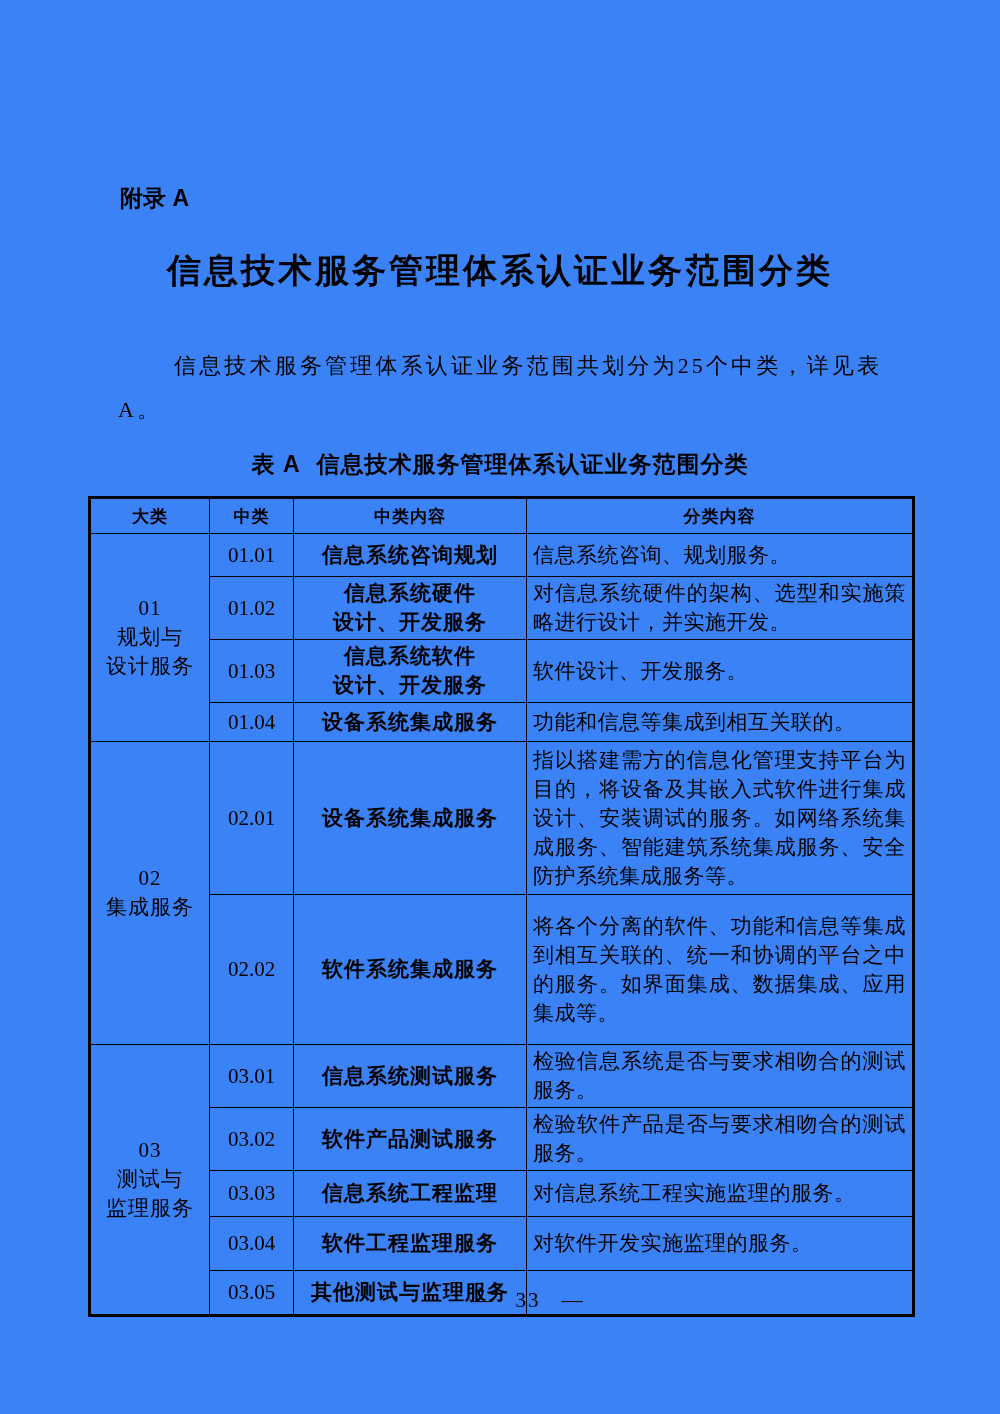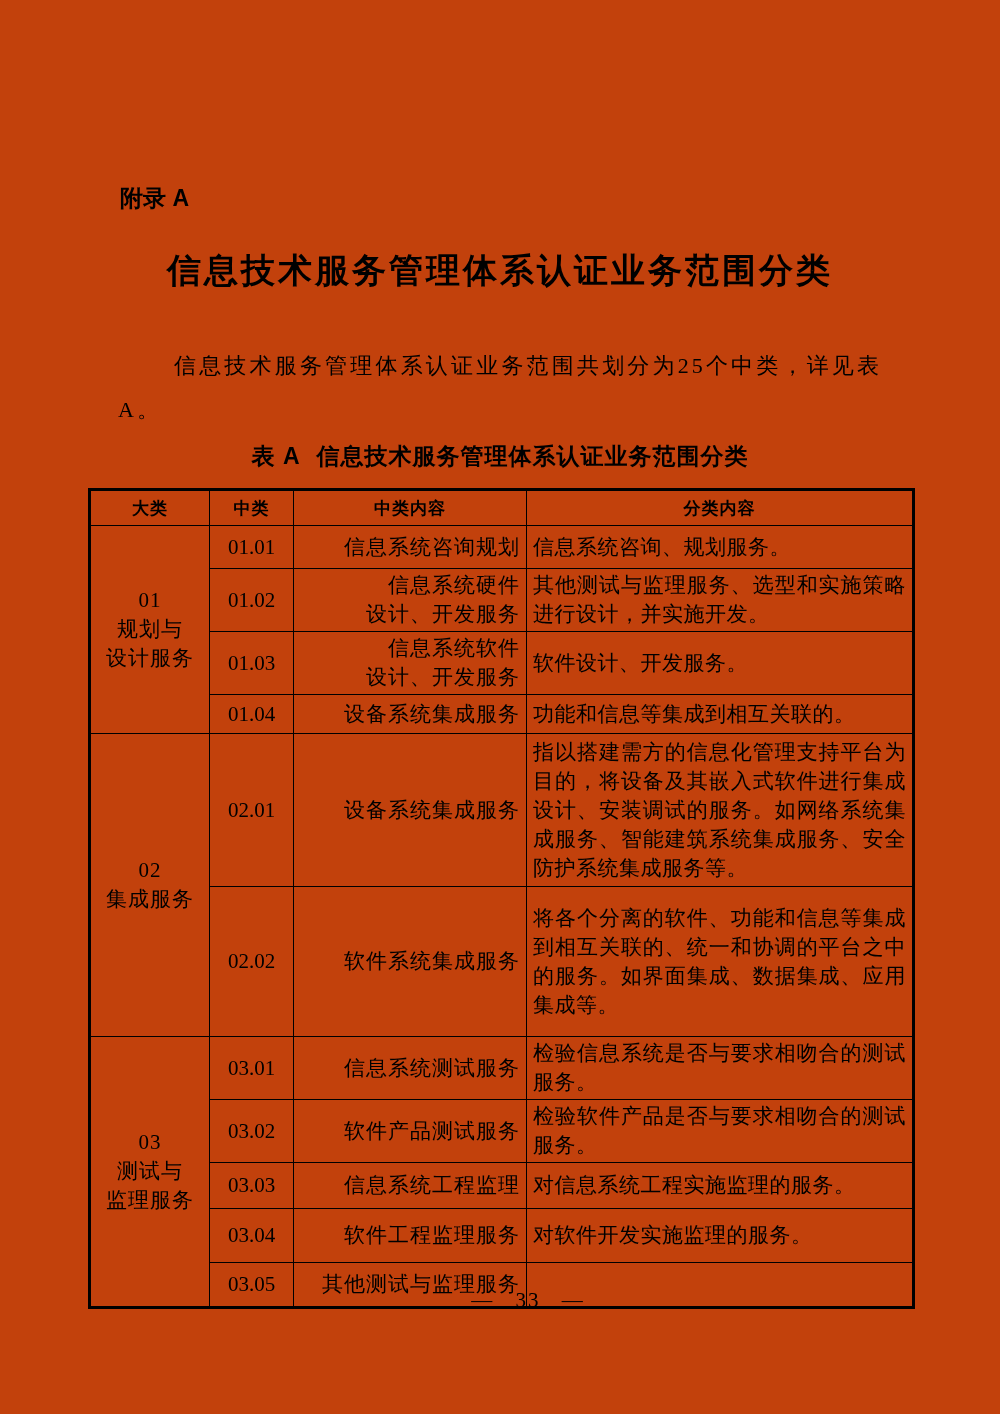--- a/index.html
+++ b/index.html
@@ -1,21 +1,21 @@
 <!DOCTYPE html>
 <html><head>
 <meta charset="utf-8">
 <style>
   * { margin: 0; padding: 0; box-sizing: border-box; }
   html, body { background: #e8e8e8; }
   .page {
     position: relative;
     width: 1000px;
     height: 1414px;
-    background: #c2410c;
+    background: #3b82f6;
     margin: 0 auto;
     font-family: "Liberation Serif", "DejaVu Serif", serif;
     color: #000000;
     overflow: hidden;
   }
   .content { padding-top: 185px; }
 
   .appendix-label {
     margin-left: 120px;
     font-size: 23px;
@@ -37,21 +37,21 @@
   .intro-paragraph {
     margin: 52px 118px 0 118px;
     font-size: 22px;
     line-height: 44px;
     letter-spacing: 3px;
     text-align: justify;
     text-indent: 56px;
   }
 
   .table-caption {
-    margin-top: 10px;
+    margin-top: 18px;
     text-align: center;
     font-size: 23px;
     line-height: 28px;
     font-weight: bold;
     letter-spacing: 1px;
     font-family: "Liberation Sans", "DejaVu Sans", sans-serif;
   }
   .table-caption .caption-prefix { margin-right: 16px; }
 
   table.class-table {
@@ -80,21 +80,21 @@
     font-family: "Liberation Sans", "DejaVu Sans", sans-serif;
     font-size: 17px;
     letter-spacing: 1px;
   }
   .cell-major {
     text-align: center;
     white-space: pre-line;
     letter-spacing: 1px;
   }
   .cell-code { text-align: center; font-size: 22px; }
-  .cell-name { text-align: right; white-space: pre-line; letter-spacing: 1px; }
+  .cell-name { text-align: center; white-space: pre-line; letter-spacing: 1px; font-weight: bold; }
   .cell-desc { text-align: justify; letter-spacing: 0.5px; }
 
   tr.h-head { height: 36px; }
   tr.h-r1  { height: 43px; }
   tr.h-r2  { height: 57px; }
   tr.h-r3  { height: 56px; }
   tr.h-r4  { height: 39px; }
   tr.h-r5  { height: 153px; }
   tr.h-r6  { height: 150px; }
   tr.h-r7  { height: 58px; }
@@ -152,21 +152,21 @@
 规划与
 设计服务</td>
           <td class="cell-code">01.01</td>
           <td class="cell-name">信息系统咨询规划</td>
           <td class="cell-desc">信息系统咨询、规划服务。</td>
         </tr>
         <tr class="h-r2">
           <td class="cell-code">01.02</td>
           <td class="cell-name">信息系统硬件
 设计、开发服务</td>
-          <td class="cell-desc">其他测试与监理服务、选型和实施策略进行设计，并实施开发。</td>
+          <td class="cell-desc">对信息系统硬件的架构、选型和实施策略进行设计，并实施开发。</td>
         </tr>
         <tr class="h-r3">
           <td class="cell-code">01.03</td>
           <td class="cell-name">信息系统软件
 设计、开发服务</td>
           <td class="cell-desc">软件设计、开发服务。</td>
         </tr>
         <tr class="h-r4">
           <td class="cell-code">01.04</td>
           <td class="cell-name">设备系统集成服务</td>

